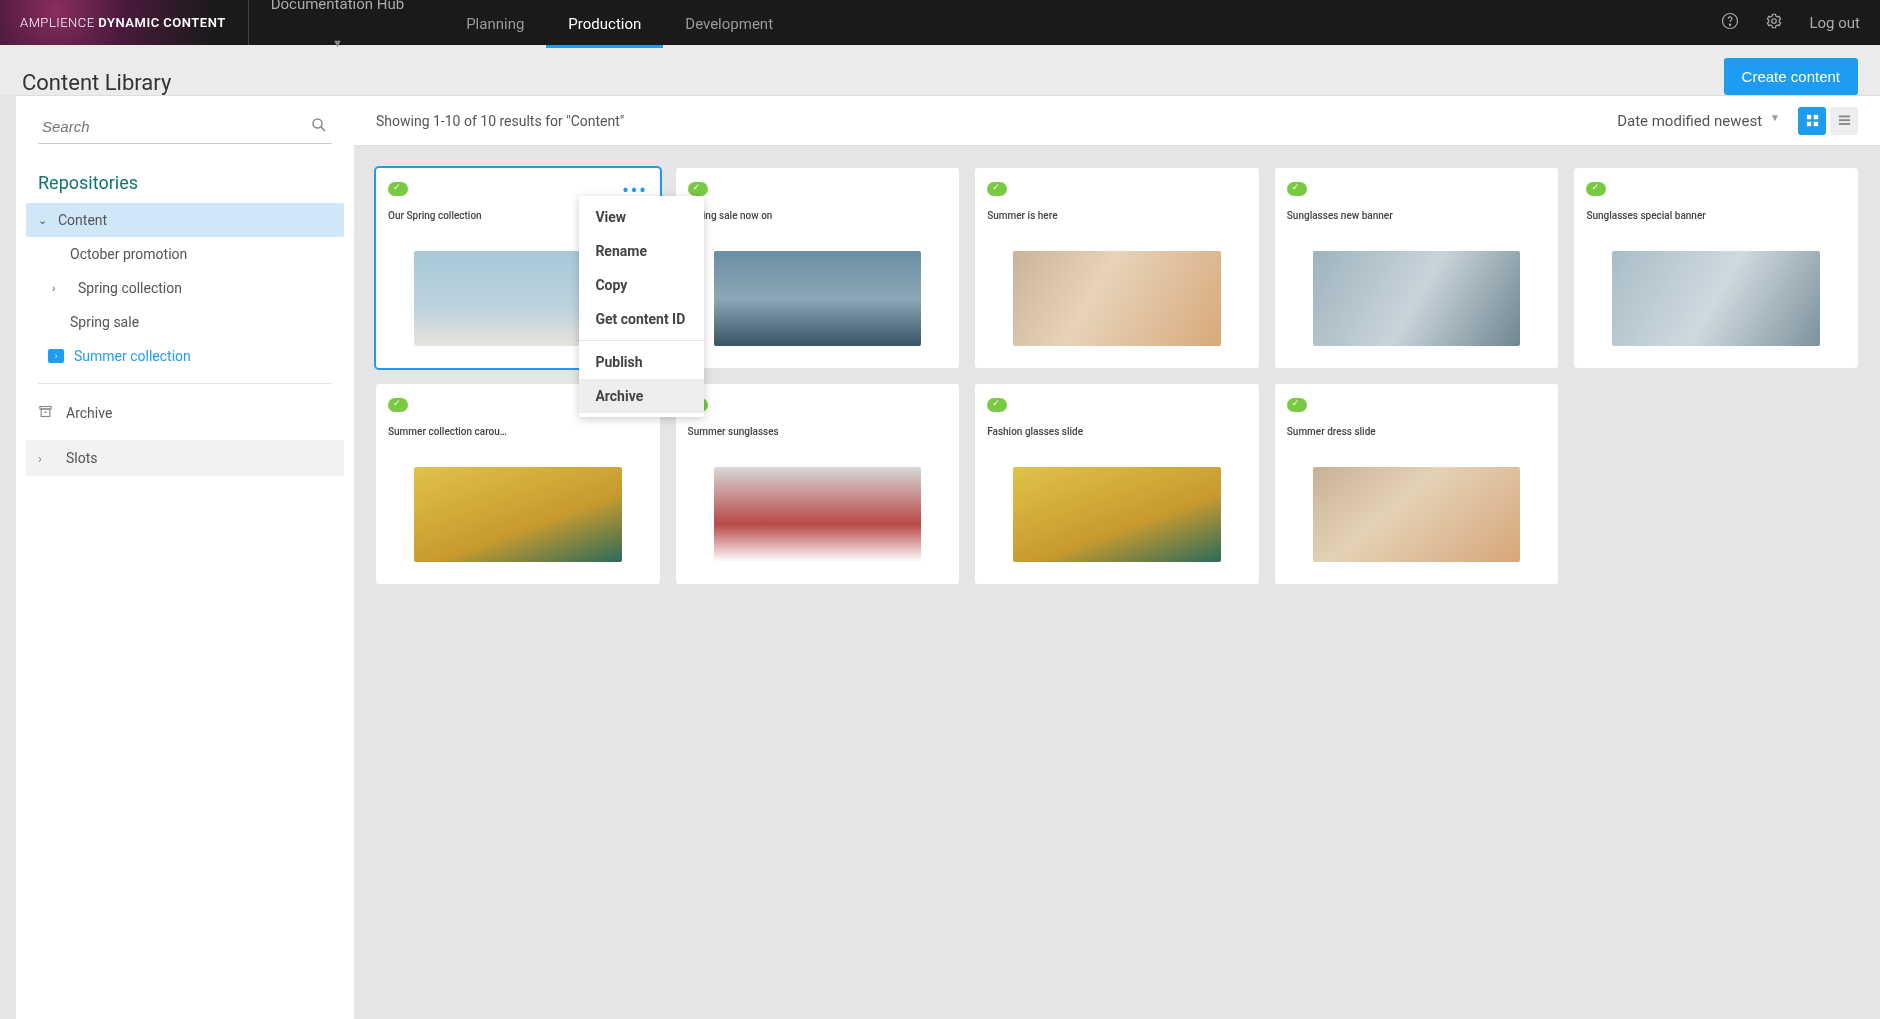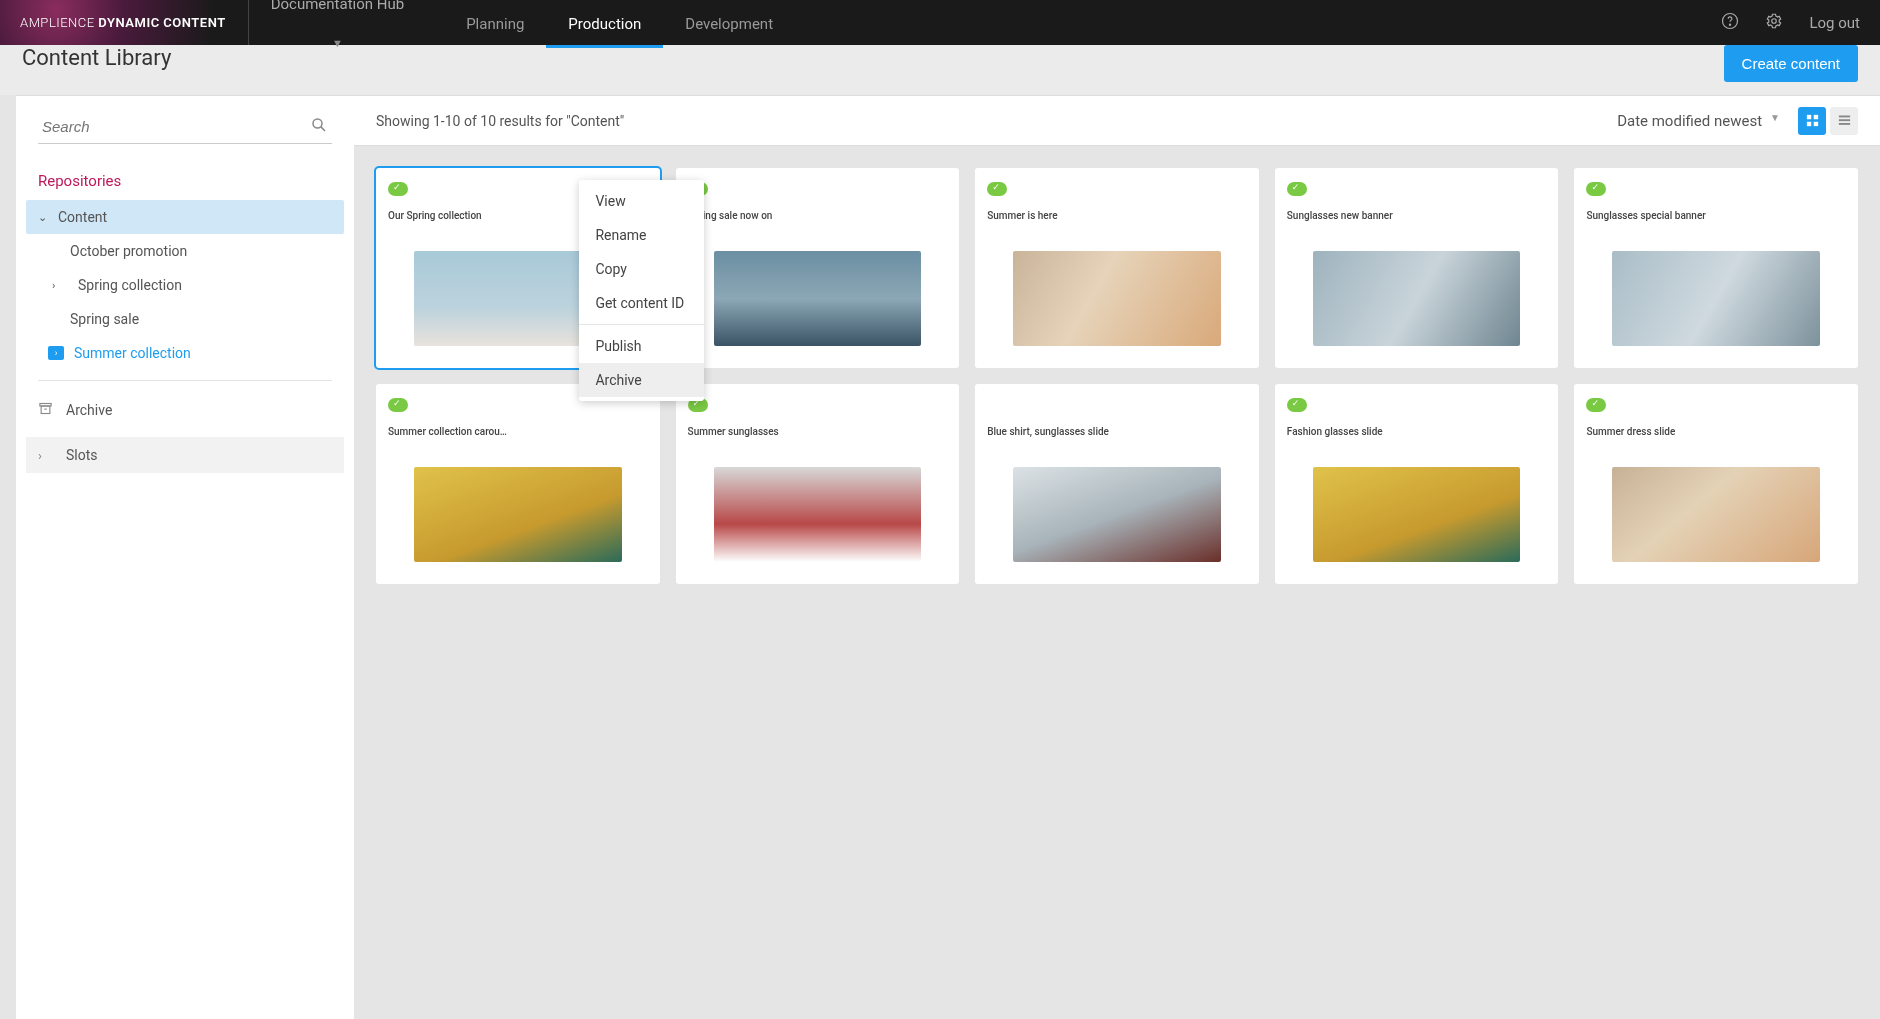--- a/index.html
+++ b/index.html
@@ -14,31 +14,31 @@
   .hub-dd { color:#aaa; font-size:15px; display:flex; align-items:center; gap:24px; cursor:pointer; position:relative; z-index:1;flex-direction:column; }
   .hub-dd .chev { font-size:11px; color:#888; }
   .navtabs { display:flex; margin-left:40px; gap:0; height:39px; }
   .navtabs .tab { color:#999; font-size:15px; padding:0 22px; height:45px; display:flex; align-items:center; cursor:pointer; border-bottom:3px solid transparent; }
   .navtabs .tab.active { color:#fff; border-bottom-color:#1e9df0; }
   .top-right { margin-left:auto; display:flex; align-items:center; gap:26px; color:#aaa; }
   .top-right .icon-btn { cursor:pointer; font-size:17px; }
   .logout { font-size:15px; cursor:pointer; }
   
   
-  .subheader { background:#ebebeb; height:50px; display:flex; align-items:flex-start; padding:0 22px; }
+  .subheader { background:#ebebeb; height:50px; display:flex; align-items:flex-end; padding:0 22px; }
   .page-title { font-size:22px; font-weight:400; color:#333; }
   .create-btn { margin-left:auto; background:#1e9df0; color:#fff; border:none; border-radius:3px; padding:10px 18px; font-size:15px; cursor:pointer; }
   
   
   .main { display:flex; background:#fff; min-height: calc(100vh - 95px); border-top:1px solid #ddd;margin-left:16px;}
   .sidebar { width:338px; padding:14px 10px 0 10px; }
   .search-wrap { margin:0 12px 22px; position:relative; border-bottom:1px solid #ccc; }
   .search-input { width:100%; border:none; outline:none; padding:8px 30px 8px 4px; font-size:15px; font-style:italic; color:#666; background:transparent; }
   .search-icon { position:absolute; right:4px; top:6px; color:#888; }
-  .side-section-label { color:#be185d; font-size:15px; padding:6px 12px 10px; }
+  .side-section-label { color:#0f766e; font-size:18px; padding:6px 12px 10px; }
   .tree-item { display:flex; align-items:center; gap:10px; padding:9px 12px; font-size:14px; color:#555; cursor:pointer; border-radius:2px; }
   .tree-item.selected { background:#cfe7f7; }
   .tree-item.sub { padding-left:44px; }
   .tree-item .chev { width:10px; font-size:11px; color:#555; }
   .tree-item.active-folder { color:#1e9df0; }
   .tree-item.active-folder .folder-ico { background:#1e9df0; color:#fff; width:16px; height:14px; display:inline-flex; align-items:center; justify-content:center; font-size:9px; border-radius:2px; }
   .side-hr { border:none; border-top:1px solid #e3e3e3; margin:10px 12px; }
   .side-row { display:flex; align-items:center; gap:14px; padding:10px 12px; font-size:14px; color:#555; cursor:pointer; }
   .side-row.slots { background:#f2f2f2; margin:8px 0;}
   .archive-ico, .slots-chev { color:#888; font-size:13px; width:14px; }
@@ -240,45 +240,38 @@
           </div>
         </div>
         <div class="card">
           <div class="card-status"></div>
           <div class="card-title">Summer sunglasses</div>
           <div class="card-thumb">
             <div class="thumb-box t6"></div>
           </div>
         </div>
         <div class="card">
-          <div style="height:14px"></div>
-          <div class="card-title">Blue shirt, sunglasses slide</div>
-          <div class="card-thumb">
-            <div class="thumb-box t8"></div>
-          </div>
-        </div>
-        <div class="card">
           <div class="card-status"></div>
           <div class="card-title">Fashion glasses slide</div>
           <div class="card-thumb">
             <div class="thumb-box t9"></div>
           </div>
         </div>
         <div class="card">
           <div class="card-status"></div>
           <div class="card-title">Summer dress slide</div>
           <div class="card-thumb">
             <div class="thumb-box t10"></div>
           </div>
         </div>
       </div>
   </div>
 </div>
 
-<div class="ctx-menu" id="ctxmenu" style="left: 579.391px; top: 180px;">
+<div class="ctx-menu" id="ctxmenu" style="left: 579.391px; top: 196px; font-weight: bold;">
 <div class="ctx-item">View</div>
     <div class="ctx-item">Rename</div>
     <div class="ctx-item">Copy</div>
     <div class="ctx-item">Get content ID</div>
     <hr class="ctx-sep">
     <div class="ctx-item">Publish</div>
     <div class="ctx-item hover">Archive</div>
   </div>
 
 </body></html>

